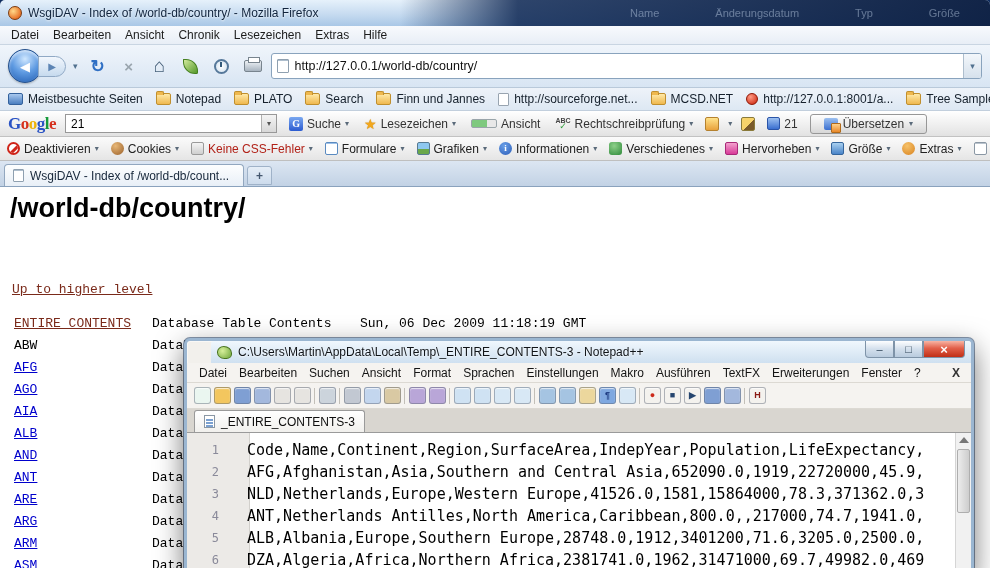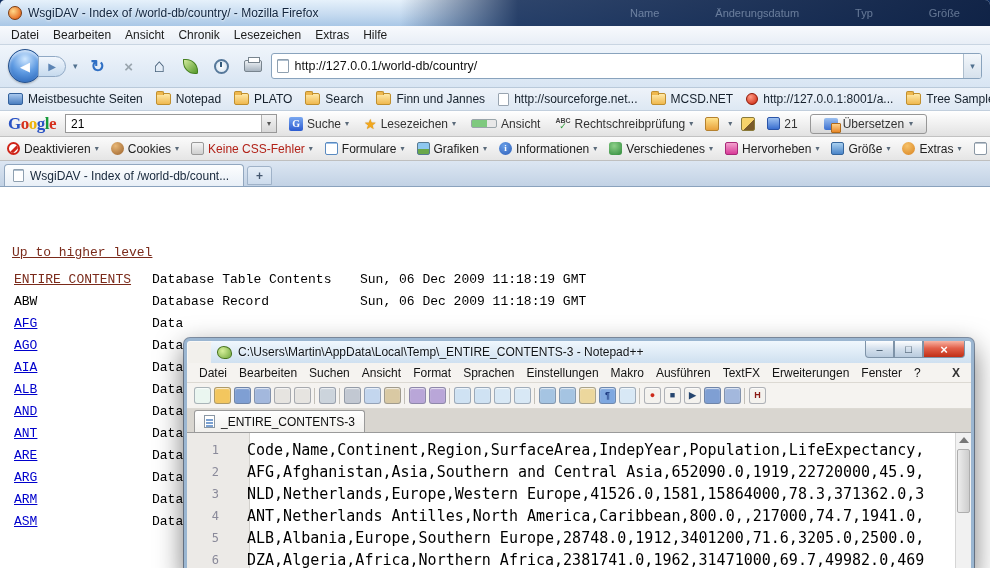--- a/index.html
+++ b/index.html
@@ -86,21 +86,21 @@
   .ff-tabs { height:25px; background:linear-gradient(#dce6f2,#c2d2e5); display:flex; align-items:flex-end; padding:2px 4px 0; gap:3px; }
   .tab { height:22px; width:240px; background:linear-gradient(#fdfefe,#e8eff7); border:1px solid #92a7bf; border-bottom:none; border-radius:4px 4px 0 0; display:flex; align-items:center; gap:6px; padding:0 8px; color:#17273a; overflow:hidden; }
   .tab-ic { width:11px; height:13px; flex:none; background:#fff; border:1px solid #8fa0b0; border-radius:1px; box-shadow:inset 0 3px 0 -2px #aebecd, inset 0 6px 0 -5px #aebecd; }
   .tab-label { white-space:nowrap; }
   .newtab { width:25px; height:19px; margin-bottom:1px; background:linear-gradient(#e6eef7,#ccdbec); border:1px solid #9fb2c8; border-radius:3px 3px 0 0; display:flex; align-items:center; justify-content:center; color:#44576e; font-weight:bold; }
 
   .ff-content { height:382px; background:#fff; border-top:1px solid #8aa2bd; position:relative; overflow:hidden; }
   .heading { margin:6px 0 0 10px; font-size:27px; font-weight:bold; color:#000; font-family:"Liberation Sans",sans-serif; }
   .up { display:inline-block; margin:44px 0 0 12px; font-family:"Liberation Mono","DejaVu Sans Mono",monospace; font-size:13px; color:var(--visited_maroon); text-decoration:underline; }
   .listing { margin:12px 0 0 14px; font-family:"Liberation Mono","DejaVu Sans Mono",monospace; font-size:13px; }
-  .lrow { height:22px; display:flex; align-items:flex-start; }
+  .lrow { height:22px; display:flex; align-items:flex-end; }
   .c1 { width:138px; color:var(--link_blue); text-decoration:underline; white-space:pre; }
   .c2 { width:208px; color:#000; white-space:pre; }
   .c3 { color:#000; white-space:pre; }
   .lrow:nth-child(1) .c1 { color:var(--visited_maroon); }
   .lrow:nth-child(2) .c1 { color:#000; text-decoration:none; }
 
   
   .np { position:absolute; left:184px; top:338px; width:790px; height:236px; display:flex; flex-direction:column; background:#f2f0ec; border:3px solid rgba(150,179,208,.95); border-bottom:none; border-radius:6px 6px 0 0; box-shadow:0 10px 28px rgba(0,0,0,.55), 0 0 0 1px rgba(40,70,110,.55), inset 0 0 0 1px rgba(255,255,255,.55); }
   .np-title { height:22px; flex:none; background:linear-gradient(#f0f7fd,#cfe0f0); border-radius:3px 3px 0 0; display:flex; align-items:center; padding:0 0 0 6px; gap:6px; overflow:hidden;margin-left:24px; }
   .np-ic { width:15px; height:13px; flex:none; background:radial-gradient(circle at 35% 35%,#d6ef9a,#6fa63c); border:1px solid #49741f; border-radius:50% 60% 40% 55%; }
@@ -355,21 +355,21 @@
 
   <div class="ff-tabs">
     <span class="tab">
       <span class="tab-ic"></span>
       <span class="tab-label">WsgiDAV - Index of /world-db/count...</span>
     </span>
     <span class="newtab">+</span>
   </div>
 
   <div class="ff-content">
-    <br>
+    <h1 class="heading">/world-db/country/</h1><br>
     <a class="up">Up to higher level</a>
     <div class="listing">
         <div class="lrow">
         <span class="c1">ENTIRE CONTENTS</span>
         <span class="c2">Database Table Contents</span>
         <span class="c3">Sun, 06 Dec 2009 11:18:19 GMT</span>
       </div>
         <div class="lrow">
         <span class="c1">ABW</span>
         <span class="c2">Database Record</span>

